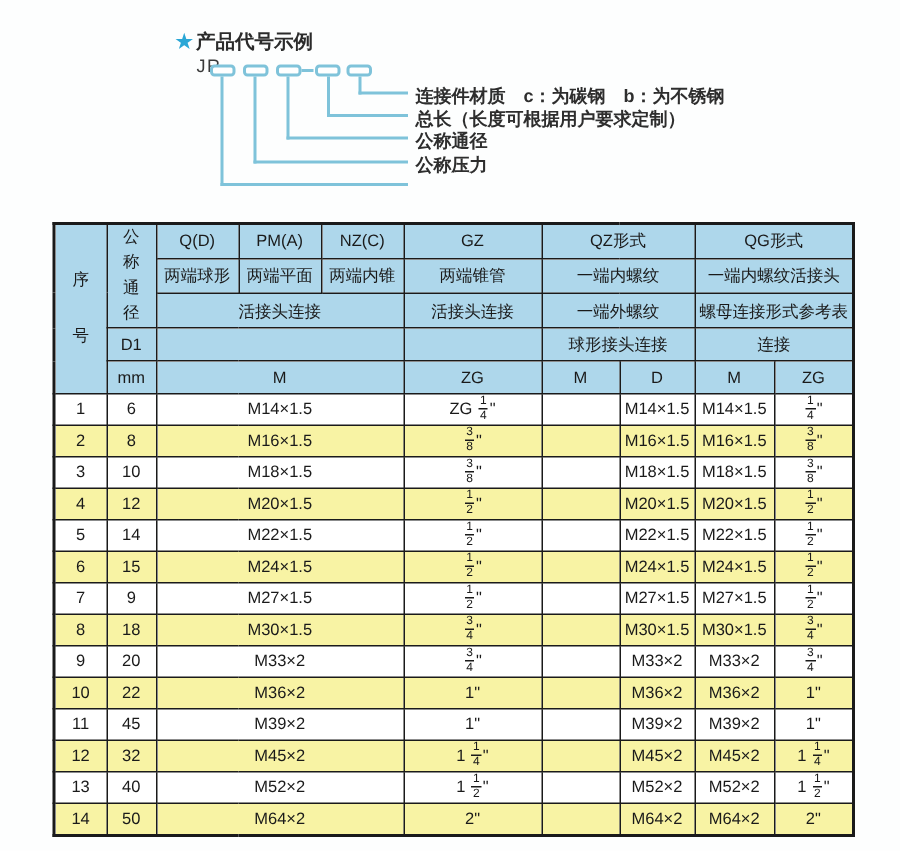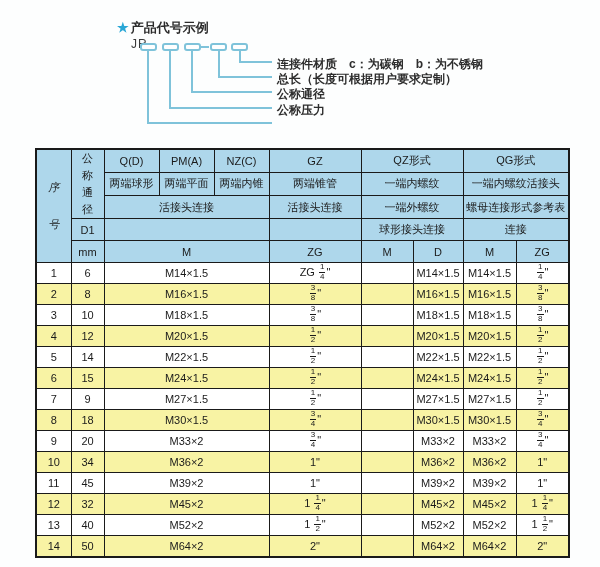--- a/index.html
+++ b/index.html
@@ -31,21 +31,21 @@
     border:2px solid #1a1a1a; font-size:11px; color:#1a1a1a;
   }
   table.ref th, table.ref td {
     border:1px solid #1a1a1a; text-align:center; vertical-align:middle;
     padding:0 1px; font-weight:normal; overflow:hidden;
   }
   table.ref thead th { background:#aed7eb; height:22px; font-size:11px; }
   table.ref tbody td { height:21px; background:#ffffff; }
   table.ref tbody tr.alt td { background:#f8f3a4; }
   .vtext { display:inline-block; width:13px; word-break:break-all; line-height:1.55; }
-  .vtext.seq { line-height:3.4;font-style:italic; }
+  .vtext.seq { line-height:3.4; }
 
   .frac { display:inline-flex; flex-direction:column; vertical-align:middle; font-size:8px; line-height:1.1; text-align:center; margin:0 1px; position:relative; top:-1px; }
   .frac .fnum { border-bottom:1px solid #1a1a1a; padding:0 1px; }
   .frac .fden { padding:0 1px; }
 </style>
 </head>
 <body>
 
 <div class="page">
 
@@ -268,21 +268,21 @@
           <td></td>
           <td>M33×2</td>
           <td>M33×2</td>
           <td><span class="frac">
               <span class="fnum">3</span>
               <span class="fden">4</span>
             </span>"</td>
         </tr>
         <tr class="alt">
           <td>10</td>
-          <td>34</td>
+          <td>22</td>
           <td colspan="3">M36×2</td>
           <td>1"</td>
           <td></td>
           <td>M36×2</td>
           <td>M36×2</td>
           <td>1"</td>
         </tr>
         <tr>
           <td>11</td>
           <td>45</td>

